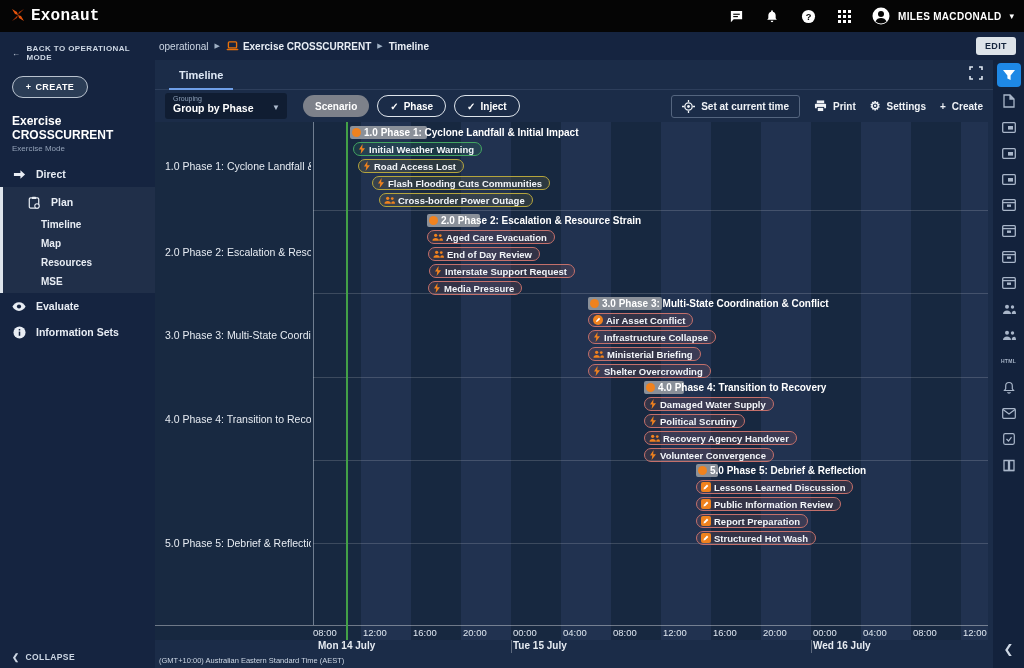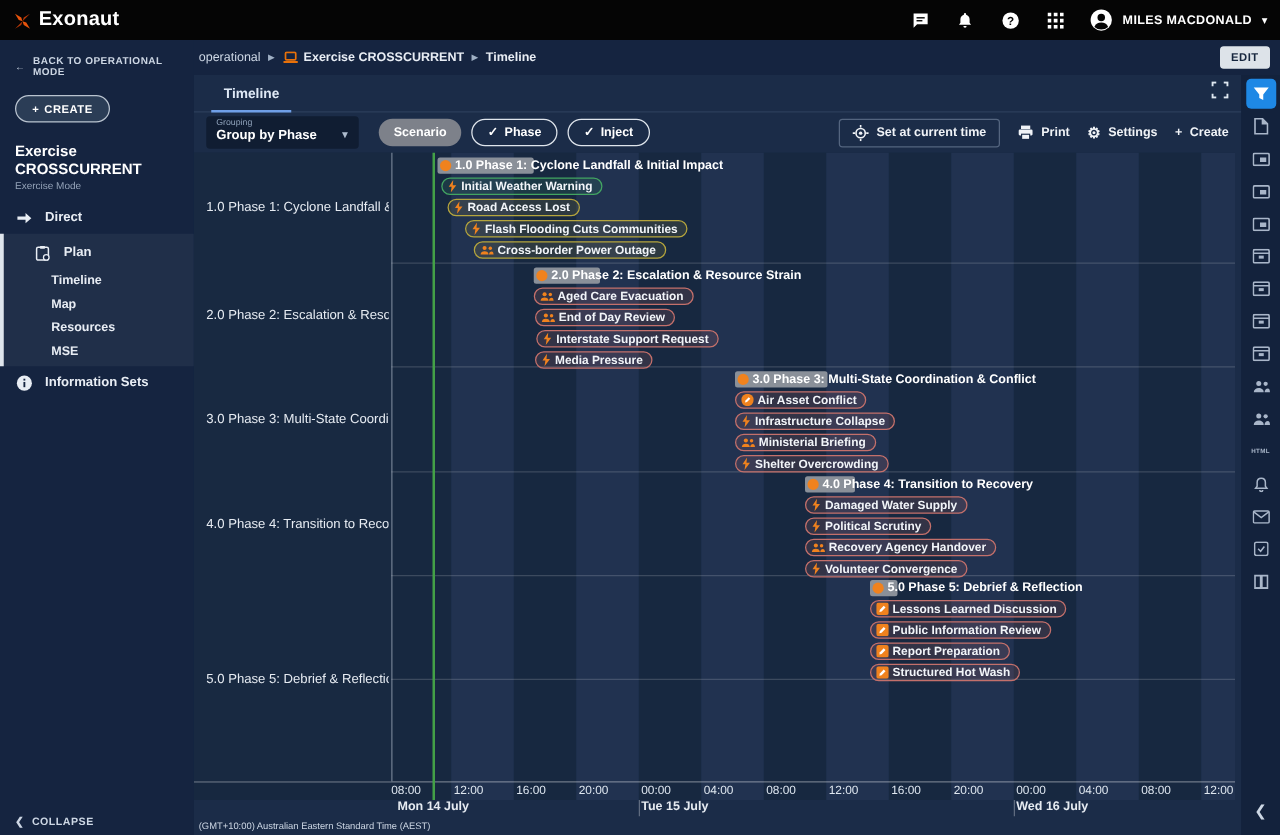--- a/index.html
+++ b/index.html
@@ -2,21 +2,21 @@
 <html><head>
 <meta charset="utf-8">
 <style>
   * { margin:0; padding:0; box-sizing:border-box; }
   html,body { width:1024px; height:668px; overflow:hidden; background:#152440;
     font-family:"Liberation Sans", sans-serif; color:#e6ebf2; }
 
   
   .topbar { position:absolute; left:0; top:0; width:1024px; height:32px; background:#050505;
     display:flex; align-items:center; padding:0 10px; z-index:50; }
-  .logo { display:flex; align-items:flex-end; gap:5px; }
+  .logo { display:flex; align-items:flex-start; gap:5px;font-family:Liberation Mono, monospace; }
   .logo-mark { width:16px; height:16px; }
   .logo-text { font-size:16px; font-weight:bold; color:#fff; letter-spacing:.2px; }
   .topbar-right { margin-left:auto; display:flex; align-items:center; gap:20px; }
   .tb-icon { width:16px; height:16px; display:flex; align-items:center; justify-content:center; cursor:pointer; }
   .user { display:flex; align-items:center; gap:8px; cursor:pointer; }
   .user-name { font-size:10px; font-weight:bold; color:#fff; letter-spacing:.3px; }
   .caret { font-size:9px; color:#fff; }
 
   
   .sidebar { position:absolute; left:0; top:32px; width:155px; height:636px; background:#152440; z-index:30; }
@@ -196,20 +196,29 @@
           </svg>
       </span>
         <span>Plan</span>
     </div>
     <a class="sub-item">Timeline</a>
     <a class="sub-item">Map</a>
     <a class="sub-item">Resources</a>
     <a class="sub-item">MSE</a>
   </div>
 
+  <div class="menu-item">
+    <span class="menu-icon">
+      <svg width="14" height="11" viewBox="0 0 16 12">
+          <path d="M8 1C4.5 1 1.8 3.3.5 6 1.8 8.7 4.5 11 8 11s6.2-2.3 7.5-5C14.2 3.3 11.5 1 8 1z" fill="#e8edf4"></path>
+          <circle cx="8" cy="6" r="2.4" fill="#152440"></circle>
+        </svg>
+    </span>
+      <span>Evaluate</span>
+  </div>
 
 
   <div class="menu-item">
     <span class="menu-icon">
       <svg width="13" height="13" viewBox="0 0 14 14">
           <circle cx="7" cy="7" r="6.5" fill="#e8edf4"></circle>
           <rect x="6.2" y="6" width="1.6" height="4.5" fill="#152440"></rect>
           <rect x="6.2" y="3.2" width="1.6" height="1.6" fill="#152440"></rect>
         </svg>
     </span>

